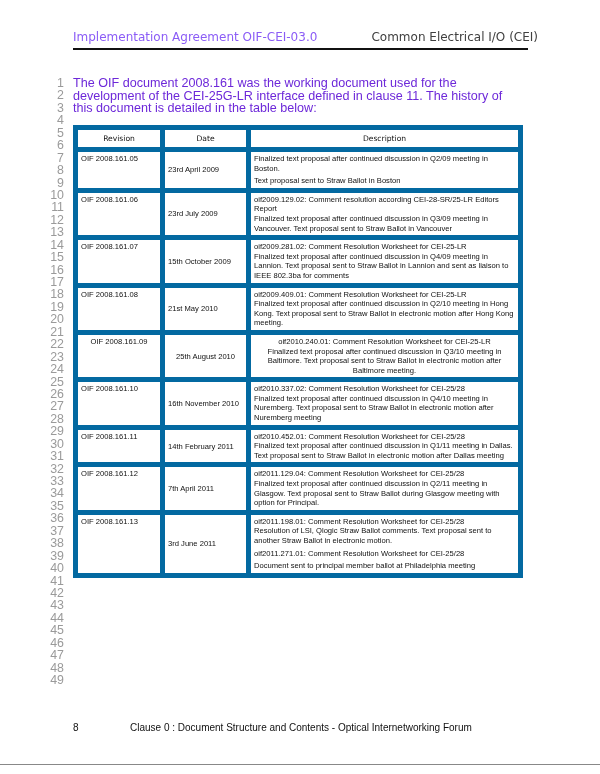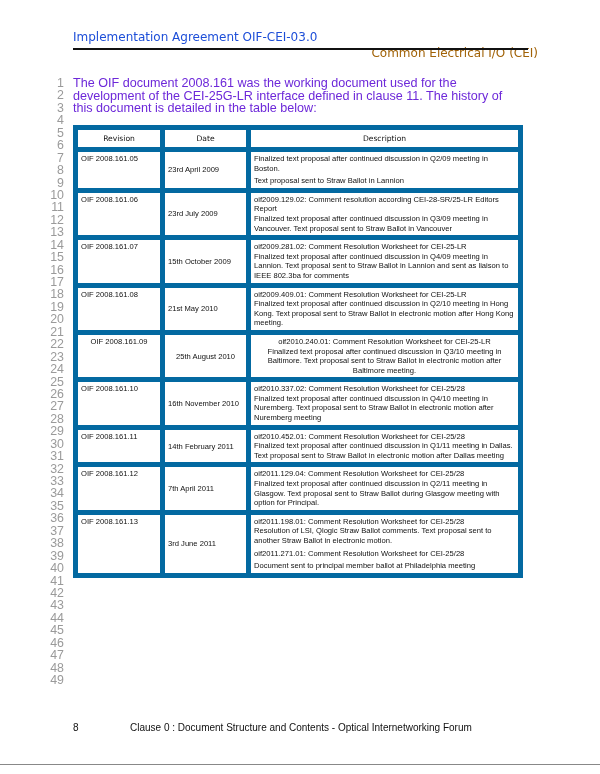--- a/index.html
+++ b/index.html
@@ -1,18 +1,18 @@
 <!DOCTYPE html>
 <html><head>
 <meta charset="utf-8">
 <style>
   html, body { margin:0; padding:0; background:#ffffff; }
   body { width:600px; height:774px; position:relative; overflow:hidden; font-family:"Liberation Sans", sans-serif; color:#000; }
-  .hdr-left { position:absolute; left:73px; top:30px; font-family:"DejaVu Sans", sans-serif; font-size:12px; color:#1d4ed8; }
-  .hdr-right { position:absolute; right:62px; top:46px; font-family:"DejaVu Sans", sans-serif; font-size:12px; color:#a16207; }
+  .hdr-left { position:absolute; left:73px; top:30px; font-family:"DejaVu Sans", sans-serif; font-size:12px; color:#8b5cf6; }
+  .hdr-right { position:absolute; right:62px; top:30px; font-family:"DejaVu Sans", sans-serif; font-size:12px; color:#404040; }
   .hdr-rule { position:absolute; left:73px; width:455px; top:48px; height:0; border-top:2px solid #111; }
   .line-nums { position:absolute; left:40px; top:77px; width:24px; text-align:right; font-family:"Liberation Sans", sans-serif; font-size:12.4px; line-height:12.45px; color:#9a9a9a; }
   .line-nums div { height:12.45px; }
   .intro { position:absolute; left:73px; top:77px; width:450px; font-size:12.6px; line-height:12.5px; color:#6d28d9; }
   table.hist { position:absolute; left:73px; top:125px; width:445px; border-collapse:collapse; font-size:7.6px; color:#111; table-layout:fixed; }
   table.hist th, table.hist td { border:5px solid #0369a1; padding:2px 3px; vertical-align:top; }
   table.hist th { font-family:"DejaVu Sans", sans-serif; font-weight:normal; font-size:7.6px; text-align:center; height:13px; vertical-align:middle; }
   table.hist td.date { vertical-align:middle; }
   table.hist td.desc p { margin:0; line-height:9.6px; }
   table.hist td.desc p + p.spaced { margin-top:3px; }
@@ -93,21 +93,21 @@
       <th>Date</th>
       <th>Description</th>
     </tr>
   </thead>
   <tbody id="hist-body">
       <tr style="height: 27px;">
         <td>OIF 2008.161.05</td>
         <td class="date">23rd April 2009</td>
         <td class="desc">
           <p>Finalized text proposal after continued discussion in Q2/09 meeting in Boston.</p>
-          <p class="spaced">Text proposal sent to Straw Ballot in Lannion</p>
+          <p class="spaced">Text proposal sent to Straw Ballot in Boston</p>
         </td>
       </tr>
       <tr style="height: 39px;">
         <td>OIF 2008.161.06</td>
         <td class="date">23rd July 2009</td>
         <td class="desc">
           <p>oif2009.129.02: Comment resolution according CEI-28-SR/25-LR Editors Report</p>
           <p>Finalized text proposal after continued discussion in Q3/09 meeting in Vancouver. Text proposal sent to Straw Ballot in Vancouver</p>
         </td>
       </tr>

